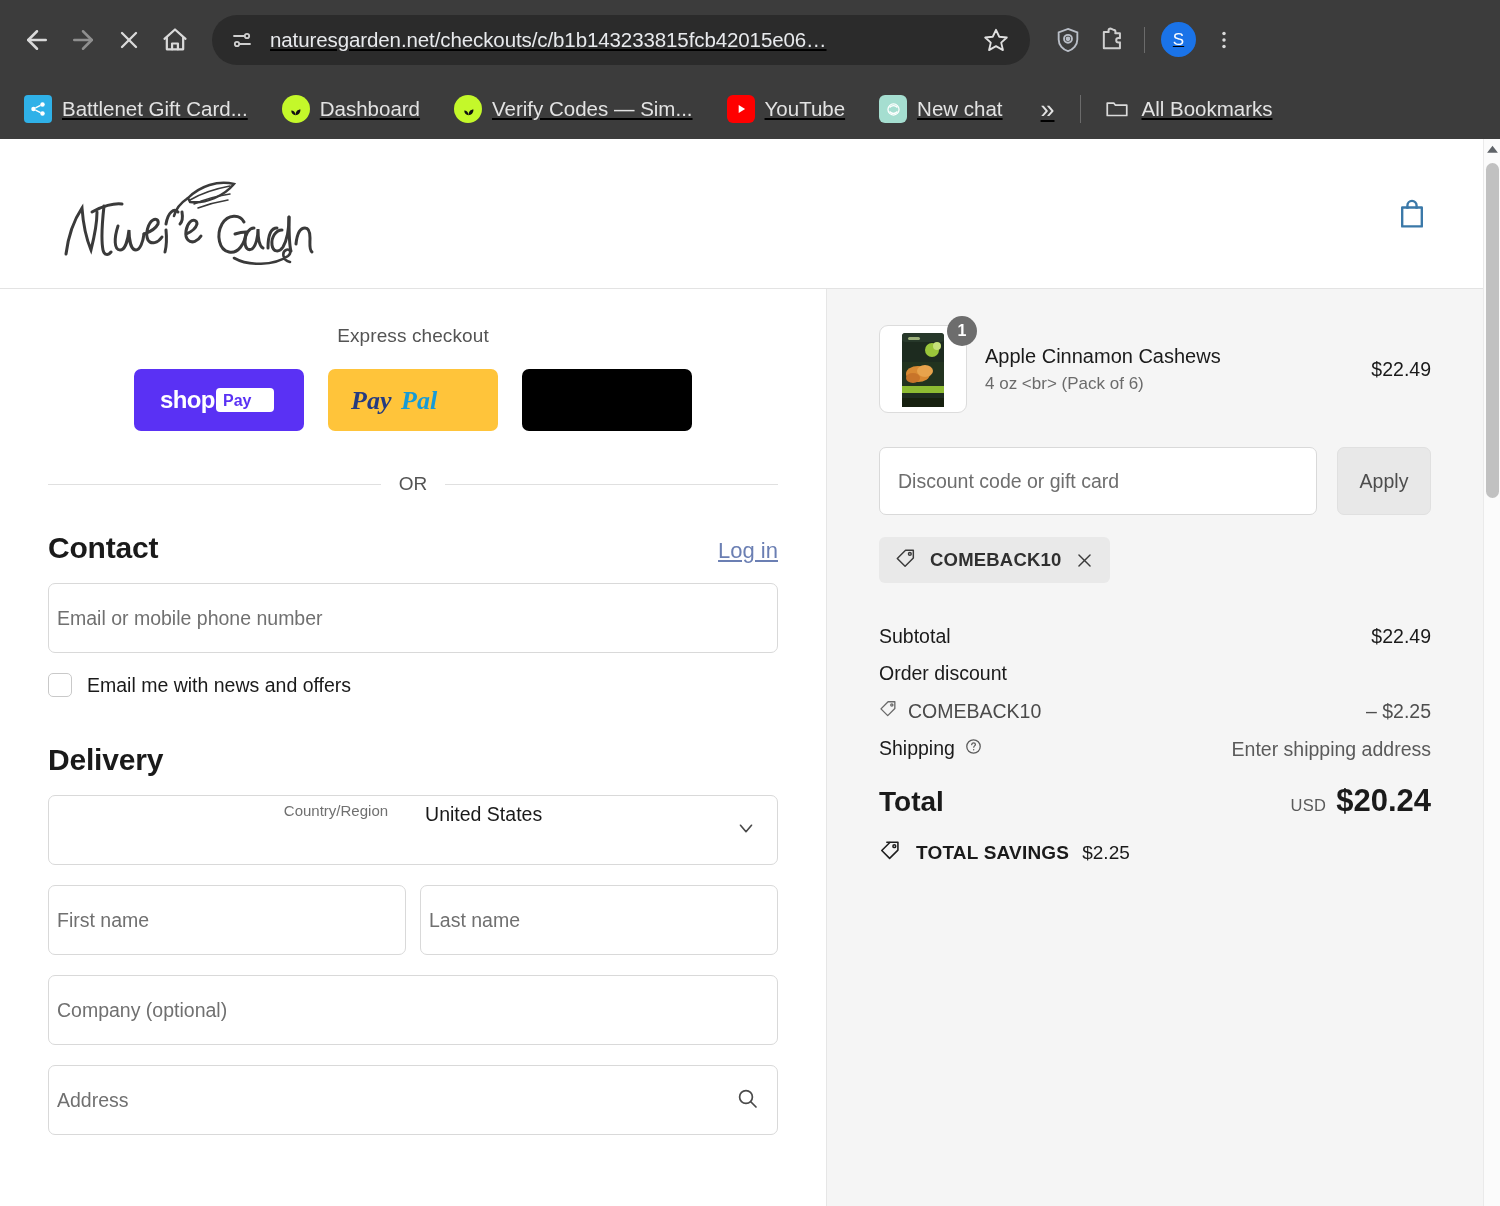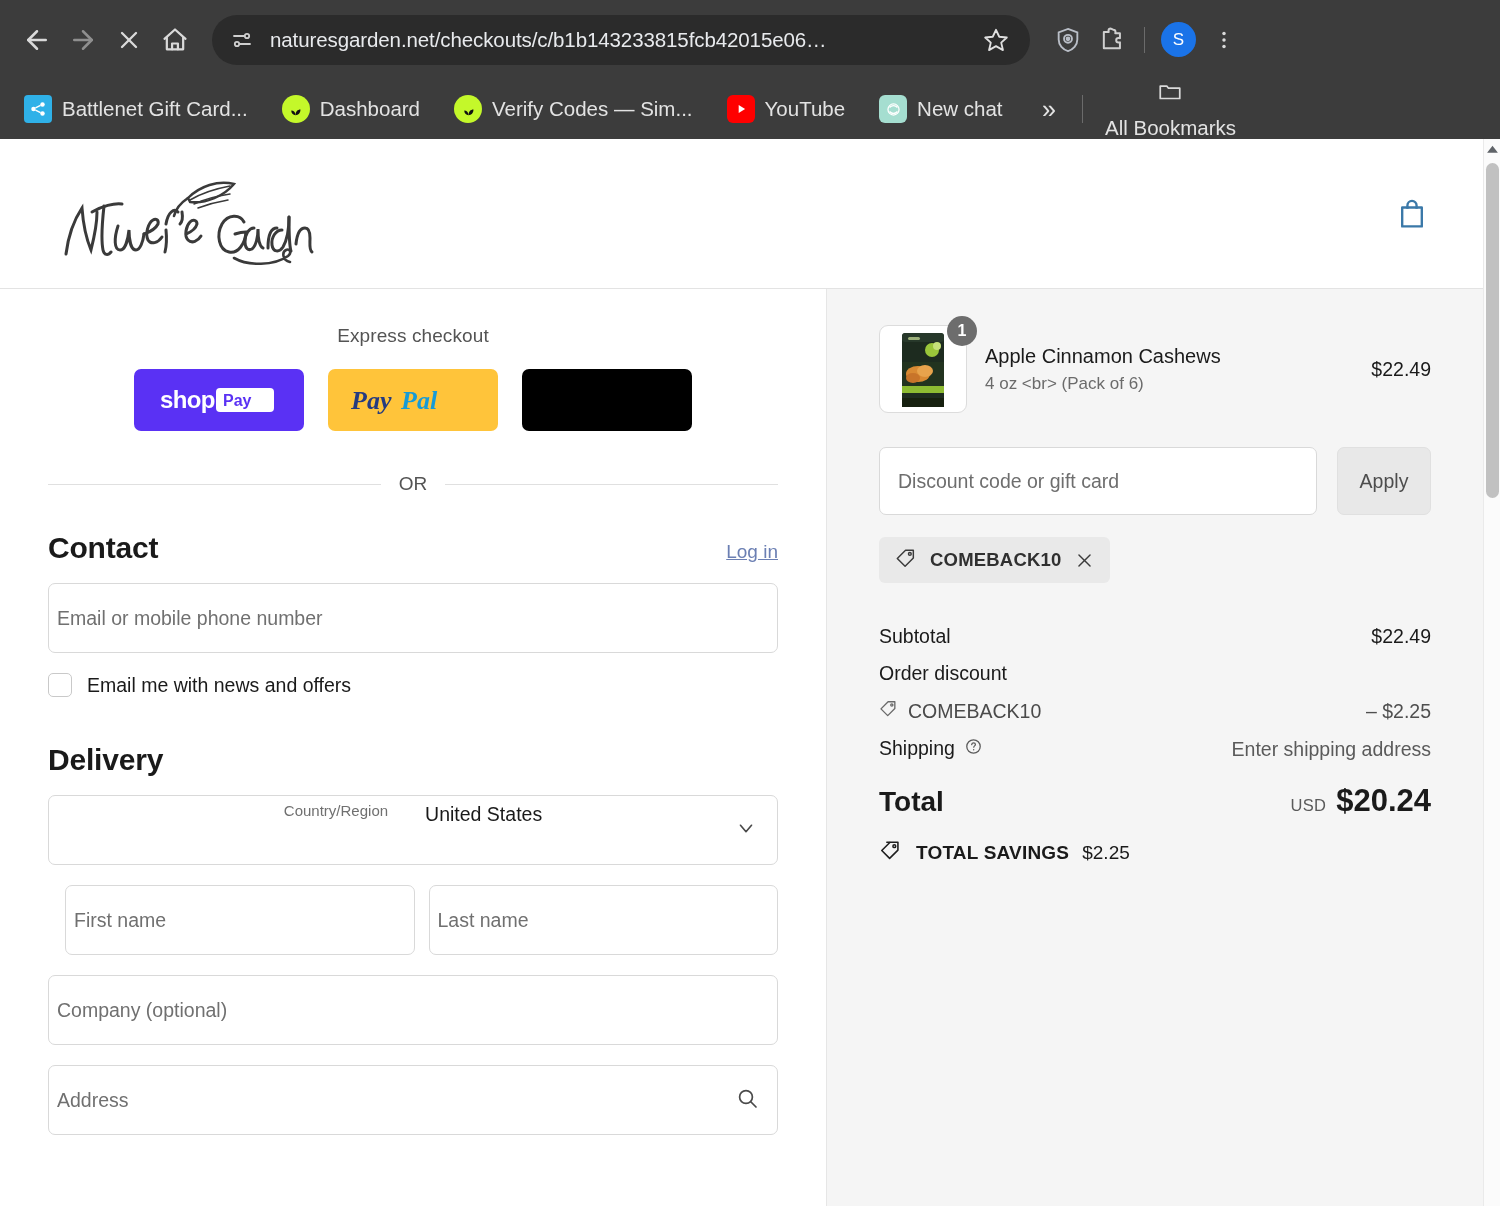--- a/index.html
+++ b/index.html
@@ -4,21 +4,21 @@
 <style>
   * { box-sizing: border-box; margin: 0; padding: 0; }
   html, body {
     width: 1500px; height: 1206px;
     font-family: "Liberation Sans", sans-serif;
     background: #3c3c3c;
     overflow: hidden;
   }
 
   
-  .browser-chrome { width: 1260px; background: #3c3c3c; }
+  .browser-chrome { width: 1260px; background: #3c3c3c; text-decoration: underline; }
   .toolbar {
     height: 79px; display: flex; align-items: center;
     padding: 0 14px; gap: 0;
   }
   .nav-btn {
     width: 46px; height: 46px; display: flex; align-items: center;
     justify-content: center; border-radius: 50%; flex: 0 0 auto;
   }
   .nav-btn svg { display: block; }
 
@@ -111,21 +111,21 @@
   }
   .or-line { flex:1 1 auto; height:1px; background:#e0e0e0;}
   .or-text { font-size: 19px; color:#545454; }
 
   
   .sec-head {
     display:flex; align-items:baseline; justify-content:space-between;
     margin-bottom: 18px;
   }
   .sec-title { font-size: 30px; font-weight: 700; color:#1a1a1a; letter-spacing:-0.2px;}
-  .login-link { font-size: 19px; color:#6b7fb3; text-decoration: underline; cursor:pointer;margin-left:22px;}
+  .login-link { font-size: 22px; color:#6b7fb3; text-decoration: underline; cursor:pointer;margin-left:22px;}
 
   .field {
     width: 100%; height: 70px; border: 1px solid #d9d9d9;
     border-radius: 7px; background:#fff; display:flex; align-items:center;
     padding: 0 8px; margin-bottom: 20px; position: relative;
   }
   .field .ph { font-size: 19.5px; color: #707070; }
   .field.has-icon { padding-right: 56px; }
   .field-icon { position:absolute; right: 18px; top:50%; transform: translateY(-50%); }
 
@@ -135,21 +135,21 @@
   .sel-chevron { position:absolute; right: 20px; top: 50%; transform: translateY(-50%); }
 
   .checkbox-row { display:flex; align-items:flex-end; gap: 15px; margin: 6px 0 0 0;}
   .cb {
     width: 24px; height: 24px; border: 1px solid #c9c9c9; border-radius: 5px;
     background:#fff; flex:0 0 auto; cursor: pointer;
   }
   .cb-label { font-size: 19.5px; color: #1a1a1a; }
 
   .delivery-head { margin: 46px 0 18px 0; }
-  .name-row { display:flex; gap: 14px; margin-left: 17px; }
+  .name-row { display:flex; gap: 14px; }
   .name-row .field { margin-bottom: 20px; }
 
   
   .line-item { display:flex; align-items:center; gap: 18px; margin-bottom: 34px; }
   .thumb-wrap { position: relative; flex: 0 0 auto; }
   .thumb {
     width: 88px; height: 88px; border:1px solid #dcdcdc; border-radius: 9px;
     background:#fff; display:flex; align-items:center; justify-content:center;
     overflow:hidden;
   }
@@ -332,21 +332,21 @@
           <circle cx="12" cy="12" r="7"></circle>
             <path d="M7 9.5c3 -3 7 -3 10 0M17 14.5c-3 3 -7 3 -10 0"></path>
         </svg>
       </span>
       <span>New chat</span>
     </div>
 
     <div class="bm-spacer"></div>
     <div class="chev-more">»</div>
     <div class="bm-sep"></div>
-    <div class="bm" style="margin-right:0;flex-direction:column;">
+    <div class="bm" style="margin-right:0;">
       <span class="bm-fav">
         <svg width="26" height="26" viewBox="0 0 24 24" fill="none" stroke="#dadada" stroke-width="1.6" stroke-linejoin="round">
           <path d="M3 6.5h6l1.6 2H21v9.5H3z"></path>
         </svg>
       </span>
       <span>All Bookmarks</span>
     </div>
   </div>
 </div>
 

